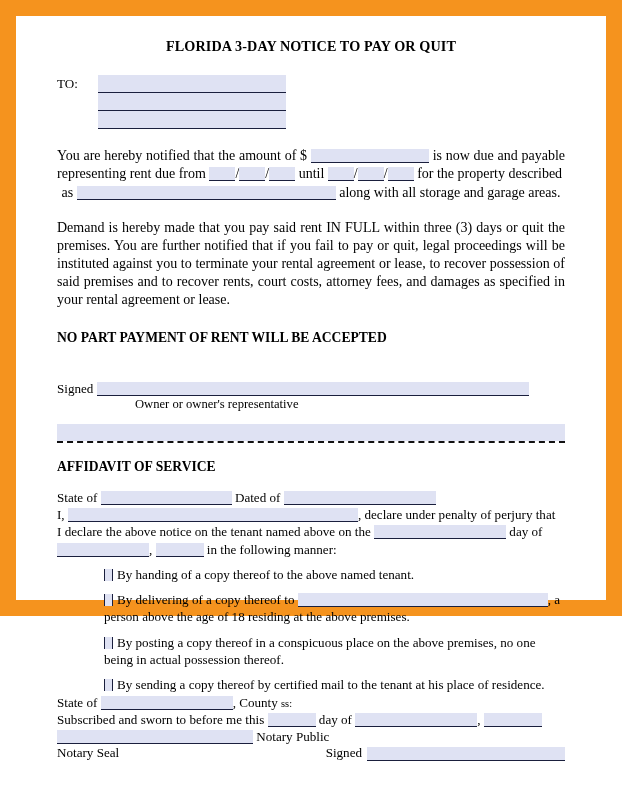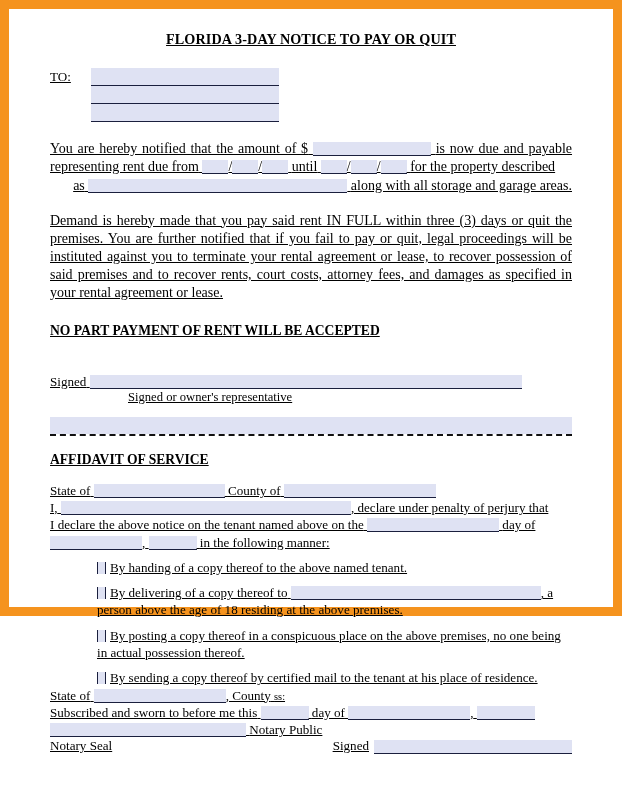--- a/index.html
+++ b/index.html
@@ -14,22 +14,21 @@
     font-family: "Liberation Serif", "DejaVu Serif", serif;
   }
 
   
   #page-frame {
     position: relative;
     box-sizing: border-box;
     width: 622px;
     height: 616px;
     background: #f5931e;
-    padding: 9px;
-    text-decoration: underline;
+    padding: 16px;
   }
   #page-sheet {
     box-sizing: border-box;
     width: 100%;
     height: 100%;
     background: #ffffff;
     padding: 22px 41px 0 41px;
     position: relative;
   }
 
@@ -165,21 +164,21 @@
     <div class="para block">
       <span>You are hereby notified that the amount of $</span>
       <span class="fld" style="width:118px"></span>
       <span>is now due and payable representing rent due from</span>
       <span class="fld" style="width:26px"></span>/<span class="fld" style="width:26px"></span>/<span class="fld" style="width:26px"></span>
       <span>until</span>
       <span class="fld" style="width:26px"></span>/<span class="fld" style="width:26px"></span>/<span class="fld" style="width:26px"></span>
       <span>for the property described</span>
     </div>
 
-    <div class="para" style="text-align:right; margin-top:1px;">
+    <div class="para" style="text-align:center; margin-top:1px;">
       <span>as</span>
       <span class="fld" style="width:259px"></span>
       <span>along with all storage and garage areas.</span>
     </div>
 
     <div class="spacer-16"></div>
 
     <div class="para block">Demand is hereby made that you pay said rent IN FULL within three (3) days or quit the premises.  You are further notified that if you fail to pay or quit, legal proceedings will be instituted against you to terminate your rental agreement or lease, to recover possession of said premises and to recover rents, court costs, attorney fees, and damages as specified in your rental agreement or lease.</div>
 
     <div class="spacer-20"></div>
@@ -188,35 +187,35 @@
 
     <div class="spacer-18"></div>
 
 
     <div class="spacer-16"></div>
 
     <div class="line">
       <span>Signed</span>
       <span class="fld" style="width:432px"></span>
     </div>
-    <div class="caption">Signed or owner's representative</div>
+    <div class="caption">Owner or owner's representative</div>
 
     <div class="spacer-12"></div>
 
     <div class="bluebar"></div>
     <div class="dashrule"></div>
 
     <div class="section-head">AFFIDAVIT OF SERVICE</div>
 
     <div class="spacer-14"></div>
 
     <div class="line">
       <span>State of</span>
       <span class="fld" style="width:131px"></span>
-      <span>County of</span>
+      <span>Dated of</span>
       <span class="fld" style="width:152px"></span>
     </div>
 
     <div class="line">
       <span>I,</span>
       <span class="fld" style="width:290px"></span><span>, declare under penalty of perjury that</span>
     </div>
 
     <div class="line">
       <span>I declare the above notice on the tenant named above on the</span>

